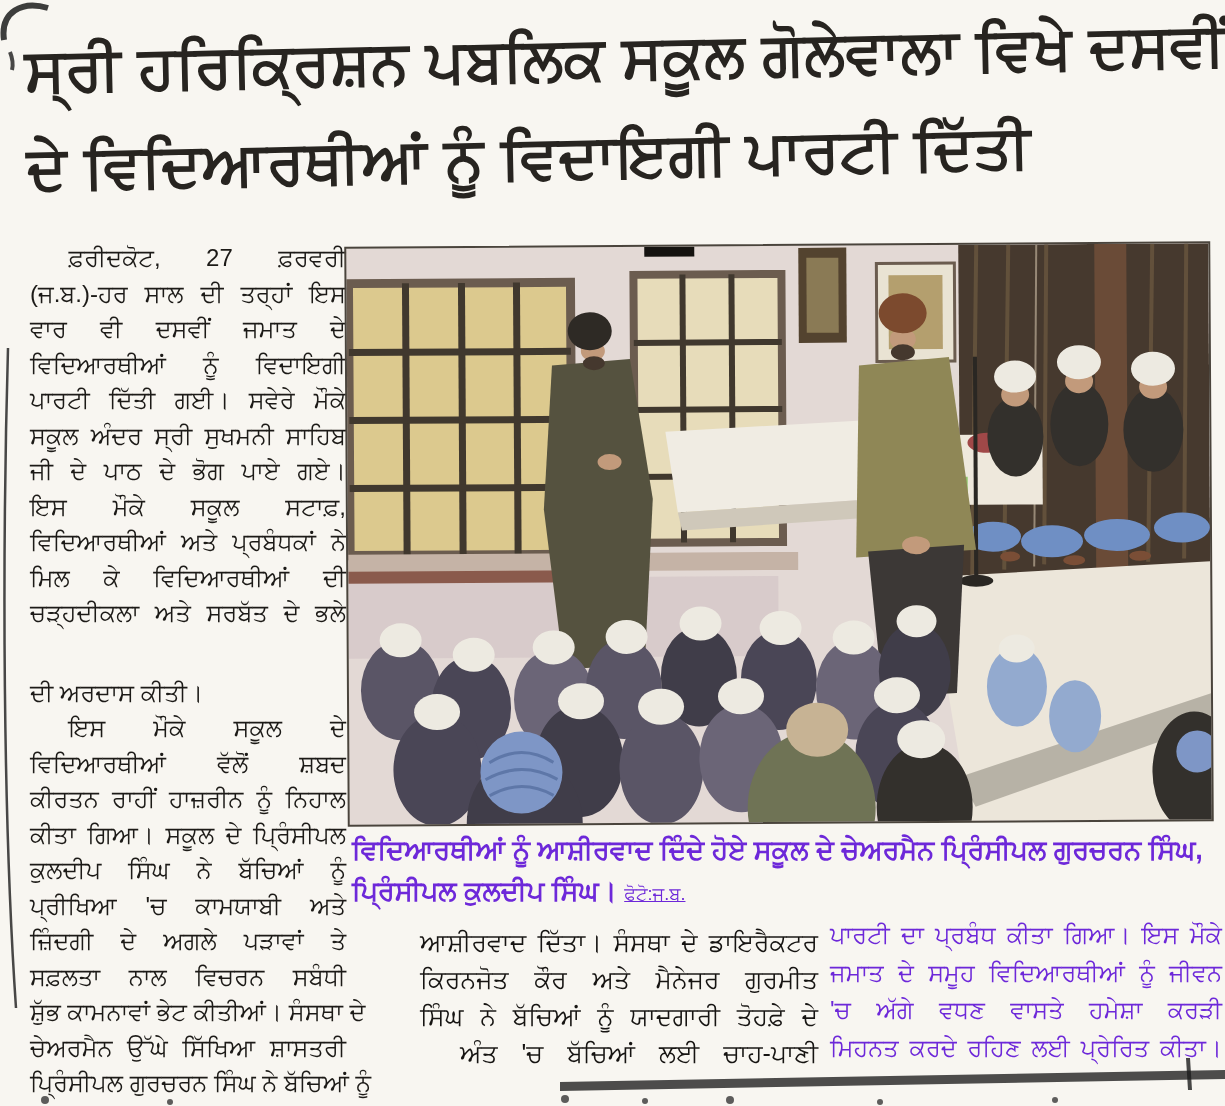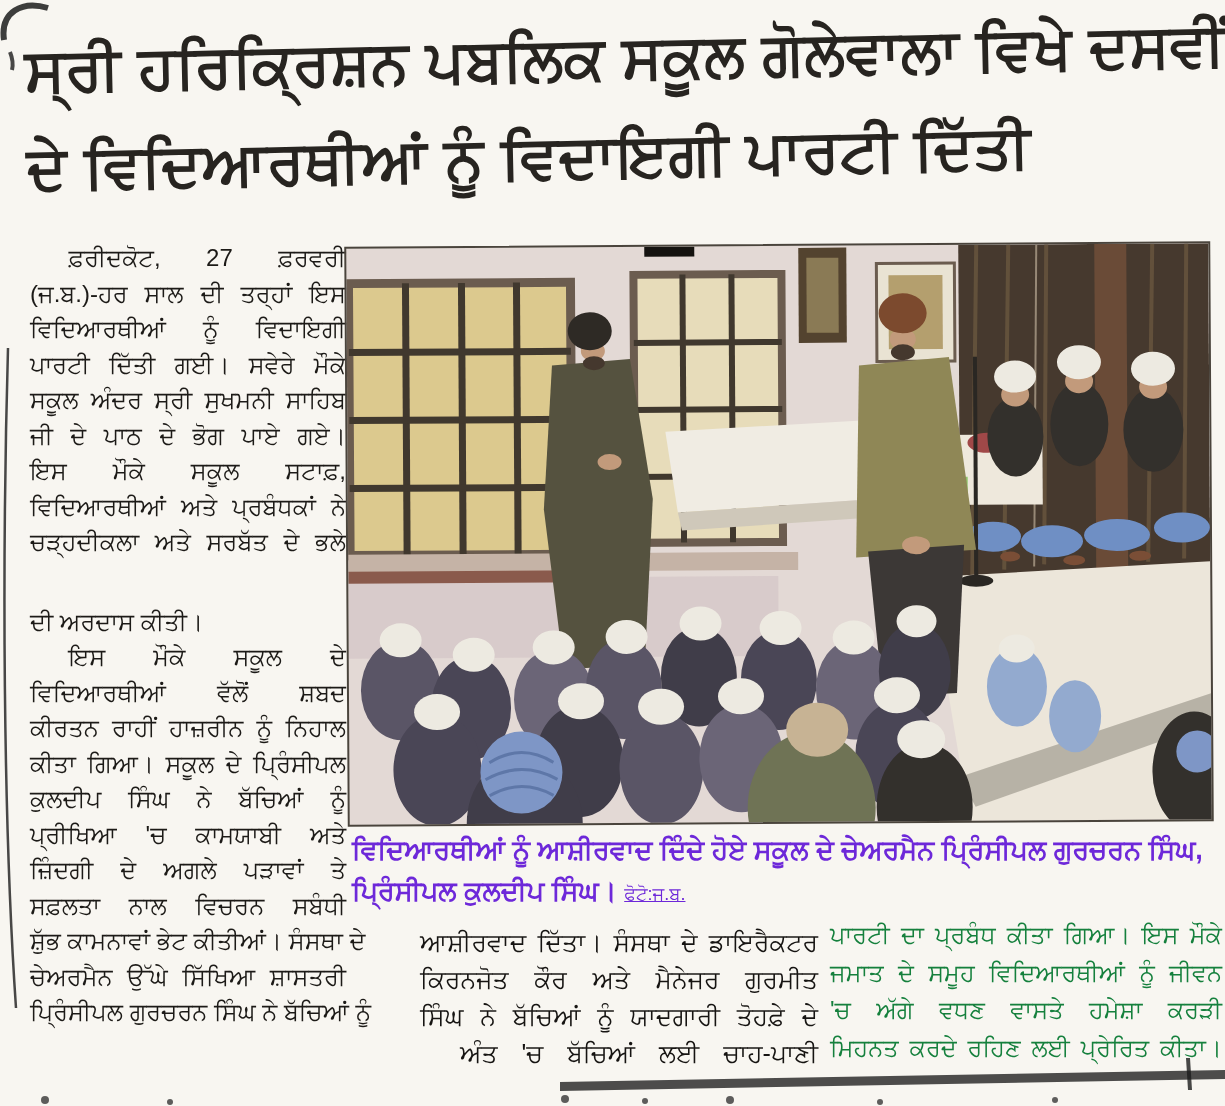--- a/index.html
+++ b/index.html
@@ -19,21 +19,21 @@
   
   .col{position:absolute;color:#1c1a17;}
   .col .line{
     text-align:justify;text-align-last:justify;white-space:nowrap;
     overflow:visible;
   }
   .col .line.short{text-align-last:left;margin-top:44px;}
   .col .line.indent{text-indent:1.6em;}
   .col-left{left:30px;top:240px;width:316px;font-size:24px;line-height:35.5px;}
   .col-mid{left:420px;top:924px;width:398px;font-size:25px;line-height:37px;color:#161412;}
-  .col-right{left:830px;top:916px;width:392px;font-size:24px;line-height:37.5px;color:#15803d;}
+  .col-right{left:830px;top:916px;width:392px;font-size:24px;line-height:37.5px;color:#6d28d9;}
   
   .photo-wrap{
     position:absolute;left:348px;top:246px;width:862px;height:576px;
     transform:rotate(-0.35deg);
     outline:2px solid #4a443c;background:#e2d8d4;
   }
   .photo-wrap svg{display:block;width:100%;height:100%;}
   
   .caption{
     position:absolute;left:352px;top:830px;width:866px;
@@ -48,26 +48,28 @@
 <body>
 
 <div class="headline">
   <div class="h-line">ਸ੍ਰੀ ਹਰਿਕ੍ਰਿਸ਼ਨ ਪਬਲਿਕ ਸਕੂਲ ਗੋਲੇਵਾਲਾ ਵਿਖੇ ਦਸਵੀਂ</div>
   <div class="h-line">ਦੇ ਵਿਦਿਆਰਥੀਆਂ ਨੂੰ ਵਿਦਾਇਗੀ ਪਾਰਟੀ ਦਿੱਤੀ</div>
 </div>
 
 <div class="col col-left">
     <div class="line indent">ਫ਼ਰੀਦਕੋਟ, 27 ਫ਼ਰਵਰੀ</div>
     <div class="line">(ਜ.ਬ.)-ਹਰ ਸਾਲ ਦੀ ਤਰ੍ਹਾਂ ਇਸ</div>
+    <div class="line">ਵਾਰ ਵੀ ਦਸਵੀਂ ਜਮਾਤ ਦੇ</div>
     <div class="line">ਵਿਦਿਆਰਥੀਆਂ ਨੂੰ ਵਿਦਾਇਗੀ</div>
     <div class="line">ਪਾਰਟੀ ਦਿੱਤੀ ਗਈ। ਸਵੇਰੇ ਮੌਕੇ</div>
     <div class="line">ਸਕੂਲ ਅੰਦਰ ਸ੍ਰੀ ਸੁਖਮਨੀ ਸਾਹਿਬ</div>
     <div class="line">ਜੀ ਦੇ ਪਾਠ ਦੇ ਭੋਗ ਪਾਏ ਗਏ।</div>
     <div class="line">ਇਸ ਮੌਕੇ ਸਕੂਲ ਸਟਾਫ਼,</div>
     <div class="line">ਵਿਦਿਆਰਥੀਆਂ ਅਤੇ ਪ੍ਰਬੰਧਕਾਂ ਨੇ</div>
+    <div class="line">ਮਿਲ ਕੇ ਵਿਦਿਆਰਥੀਆਂ ਦੀ</div>
     <div class="line">ਚੜ੍ਹਦੀਕਲਾ ਅਤੇ ਸਰਬੱਤ ਦੇ ਭਲੇ</div>
     <div class="line short">ਦੀ ਅਰਦਾਸ ਕੀਤੀ।</div>
     <div class="line indent">ਇਸ ਮੌਕੇ ਸਕੂਲ ਦੇ</div>
     <div class="line">ਵਿਦਿਆਰਥੀਆਂ ਵੱਲੋਂ ਸ਼ਬਦ</div>
     <div class="line">ਕੀਰਤਨ ਰਾਹੀਂ ਹਾਜ਼ਰੀਨ ਨੂੰ ਨਿਹਾਲ</div>
     <div class="line">ਕੀਤਾ ਗਿਆ। ਸਕੂਲ ਦੇ ਪ੍ਰਿੰਸੀਪਲ</div>
     <div class="line">ਕੁਲਦੀਪ ਸਿੰਘ ਨੇ ਬੱਚਿਆਂ ਨੂੰ</div>
     <div class="line">ਪ੍ਰੀਖਿਆ 'ਚ ਕਾਮਯਾਬੀ ਅਤੇ</div>
     <div class="line">ਜ਼ਿੰਦਗੀ ਦੇ ਅਗਲੇ ਪੜਾਵਾਂ ਤੇ</div>
     <div class="line">ਸਫ਼ਲਤਾ ਨਾਲ ਵਿਚਰਨ ਸਬੰਧੀ</div>

